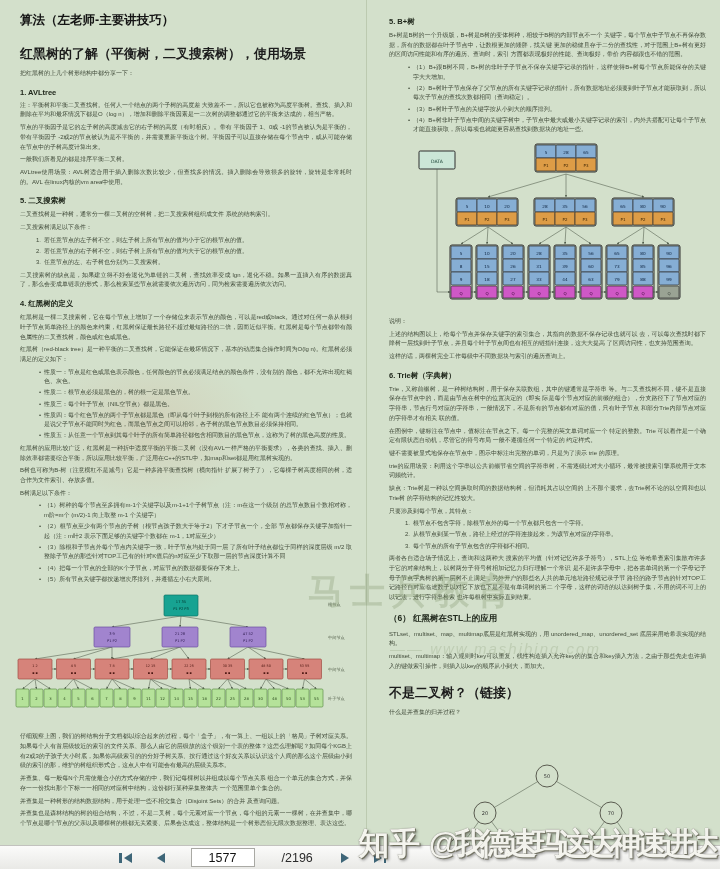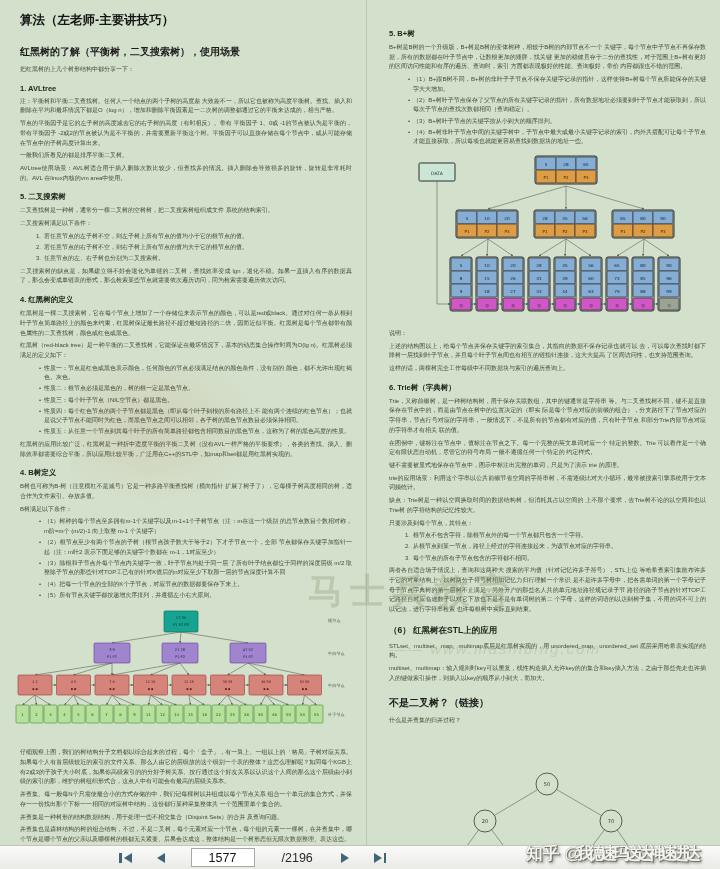--- a/index.html
+++ b/index.html
@@ -3,41 +3,41 @@
 <meta charset="utf-8">
 <style>
   html,body{margin:0;padding:0;width:720px;height:869px;overflow:hidden;background:#d3e0cb;
     font-family:"Liberation Sans","DejaVu Sans",sans-serif;}
   .viewer{position:relative;width:720px;height:845px;display:flex;background:#d3e0cb;}
   .page{position:relative;height:845px;overflow:hidden;box-sizing:border-box;background:#d3e0cb;}
   .page-left{width:367px;border-right:1px solid #bccab0;}
   .page-right{width:352px;flex:1;}
   .page-content{position:relative;z-index:2;box-sizing:border-box;height:845px;overflow:hidden;}
   .page-left .page-content{padding:10px 14px 0 20px;}
-  .page-right .page-content{padding:20px 14px 0 22px;}
+  .page-right .page-content{padding:8px 14px 0 22px;}
 
   .doc-title{font-size:12.5px;font-weight:bold;color:#141414;margin:2px 0 16px 0;}
-  .h2{font-size:10px;font-weight:bold;color:#1c1c1c;margin:12px 0 6px 0;}
+  .h2{font-size:13px;font-weight:bold;color:#1c1c1c;margin:12px 0 6px 0;}
   .h3{font-size:7.5px;font-weight:bold;color:#20281c;margin:9px 0 4px 0;}
   .h3b{font-size:8.5px;font-weight:bold;color:#20281c;margin:10px 0 5px 0;}
   .p{font-size:6px;line-height:1.62;color:#414b3a;margin:3px 0;text-align:justify;}
   .list{margin:3px 0;}
   .li{display:flex;gap:3px;margin:1.5px 0 1.5px 13px;font-size:6px;line-height:1.6;color:#414b3a;}
   .bullet{min-width:8px;text-align:right;color:#414b3a;}
   .litext{flex:1;text-align:justify;}
   .diagram{margin:6px 0;position:relative;z-index:2;}
 
   
   .wm-text{position:absolute;z-index:3;pointer-events:none;white-space:nowrap;
     color:rgba(122,142,102,.28);font-weight:bold;}
   .wm-brand{left:308px;top:568px;font-size:35px;letter-spacing:7px;}
   .wm-url{left:390px;top:640px;font-size:15px;font-style:italic;font-weight:normal;color:rgba(122,142,102,.22);letter-spacing:2px;}
   .wm-bird{position:absolute;z-index:1;left:70px;top:370px;width:200px;height:140px;pointer-events:none;
     background:radial-gradient(ellipse at 40% 40%,rgba(205,160,125,.22),rgba(205,160,125,0) 65%);}
-  .zhihu{position:absolute;z-index:12;right:24px;bottom:4px;font-size:17px;font-weight:bold;
+  .zhihu{position:absolute;z-index:12;right:6px;bottom:4px;font-size:31px;font-weight:bold;
     color:#f4f4ee;pointer-events:none;
     text-shadow:0 0 1px #5a5a52,1px 1px 0 #70705f,2px 2px 3px rgba(0,0,0,.45);}
   .zhihu .garble{letter-spacing:-5px;opacity:.95;}
 
   
   .toolbar{position:relative;width:720px;height:24px;background:linear-gradient(#fbfbfa,#e9e9e6);
     border-top:1px solid #c2c2be;box-sizing:border-box;display:flex;align-items:center;z-index:11;}
   .nav-group{display:flex;align-items:center;gap:23px;margin-left:118px;}
   .nav-btn{display:flex;align-items:center;gap:2px;cursor:pointer;padding:1px;}
   .tri-l{width:0;height:0;border-top:5px solid transparent;border-bottom:5px solid transparent;border-right:8px solid #3e6678;}
@@ -107,21 +107,20 @@
           <div class="li">
             <span class="bullet">•</span>
             <span class="litext">性质四：每个红色节点的两个子节点都是黑色（即从每个叶子到根的所有路径上不 能有两个连续的红色节点）；也就是说父子节点不能同时为红色，而黑色节点之间可以相邻，各子树的黑色节点数目必须保持相同。</span>
           </div>
           <div class="li">
             <span class="bullet">•</span>
             <span class="litext">性质五：从任意一个节点到其每个叶子的所有简单路径都包含相同数目的黑色节点，这称为了树的黑色高度的性质。</span>
           </div>
         </div>
         <div class="p">红黑树的应用比较广泛，红黑树是一种折中适度平衡的平衡二叉树（没有AVL一样严格的平衡要求），各类的查找、插入、删除效率都需要综合平衡，所以应用比较平衡，广泛用在C++的STL中，如map和set都是用红黑树实现的。</div>
-        <div class="h3">4. B树定义</div>
         <div class="p">B树也可称为B-树（注意横杠不是减号）它是一种多路平衡查找树（横向指针 扩展了树子了），它每棵子树高度相同的树，适合作为文件索引、存放多值。</div>
         <div class="p">B树满足以下条件：</div>
         <div class="list">
           <div class="li">
             <span class="bullet">•</span>
             <span class="litext">（1）树种的每个节点至多拥有m-1个关键字以及m-1+1个子树节点（注：m在这一个级别 的总节点数目个数相对称，m阶=m个 (m/2)-1 向上取整 m-1 个关键字）</span>
           </div>
           <div class="li">
             <span class="bullet">•</span>
             <span class="litext">（2）根节点至少有两个节点的子树（根节点孩子数大于等于2）下才子节点一个，全部 节点都保存关键字加指针一起（注：m叶2 表示下面足够的关键字个数都在 m-1，1对应至少）</span>

